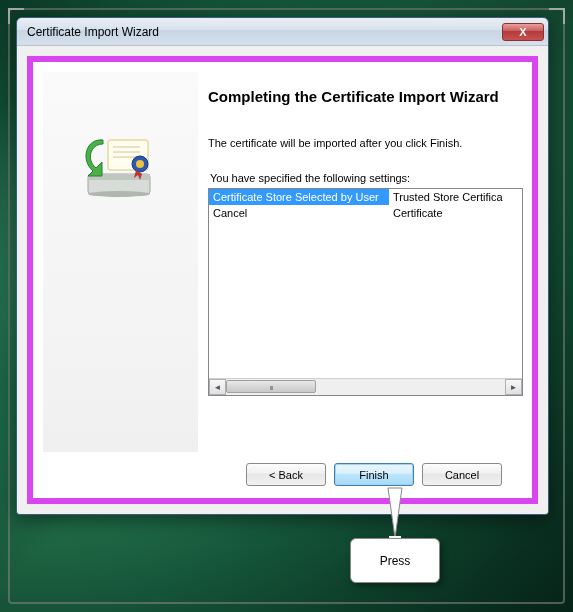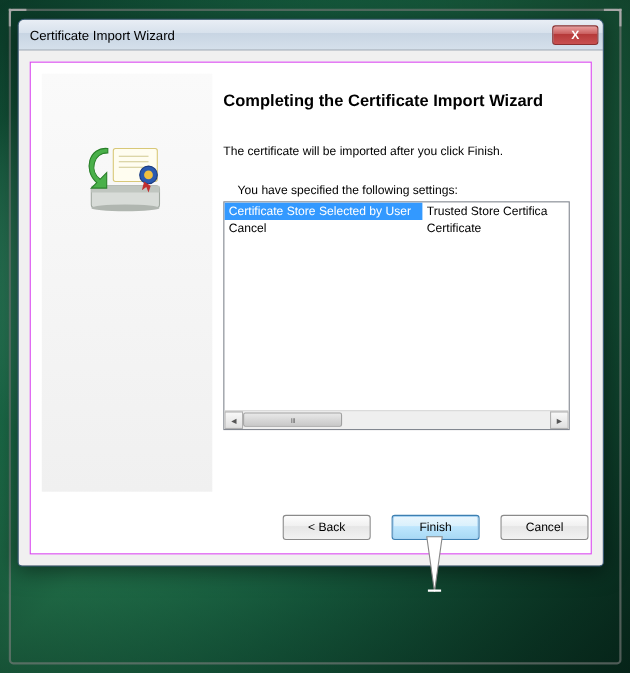--- a/index.html
+++ b/index.html
@@ -64,21 +64,21 @@
     }
     .content-area {
       position: absolute;
       top: 28px; left: 0; right: 0; bottom: 0;
       background: #f0f0f0;
       padding: 10px;
     }
     .inner-panel {
       width: 100%; height: 100%;
       background: #fff;
-      border: 1px solid #d946ef;
+      border: 6px solid #d946ef;
       position: relative;
     }
     .left-sidebar {
       position: absolute;
       top: 10px; left: 10px;
       width: 155px; height: 380px;
       background: linear-gradient(to bottom, #fafafa 0%, #f0f0f0 100%);
     }
     .wizard-icon {
       position: absolute;
@@ -96,21 +96,21 @@
     }
     .subtext {
       position: absolute;
       top: 75px; left: 175px;
       width: 310px;
       font-size: 11px;
       color: #000;
     }
     .settings-label {
       position: absolute;
-      top: 110px; left: 188px;
+      top: 110px; left: 177px;
       font-size: 11px;
       color: #000;
     }
     .settings-box {
       position: absolute;
       top: 126px; left: 175px;
       width: 315px; height: 208px;
       border: 1px solid #828790;
       background: #fff;
       overflow: hidden;
@@ -162,23 +162,23 @@
     }
     .hscroll-grip {
       position: absolute;
       left: 50%; top: 50%;
       transform: translate(-50%, -50%);
       font-size: 8px; color: #777;
       letter-spacing: -1px;
     }
     .button-row {
       position: absolute;
-      bottom: 12px; right: 2px;
-      display: flex;
-      gap: 19px;
+      bottom: 12px; right: 30px;
+      display: flex;
+      gap: 8px;
     }
     .wiz-btn {
       width: 80px; height: 23px;
       background: linear-gradient(to bottom, #fdfdfd 0%, #f0f0f0 45%, #e6e6e6 46%, #f2f2f2 100%);
       border: 1px solid #8a8a8a;
       border-radius: 3px;
       font-size: 11px;
       font-family: inherit;
       cursor: pointer;
       color: #000;
@@ -284,13 +284,16 @@
 
     </div>
   </div>
 </div>
 
 <div class="callout">
   <svg width="90" height="80" style="position:absolute;top:-28px;left:0;overflow:visible">
     <path d="M 45 50 L 38 0 L 52 0 Z" fill="#fff" stroke="#888" stroke-width="1"></path>
     <path d="M 39 49 L 51 49" stroke="#fff" stroke-width="2"></path>
   </svg>
+  <div class="callout-body">
+    <span>Press</span>
+  </div>
 </div>
 
 </body></html>

